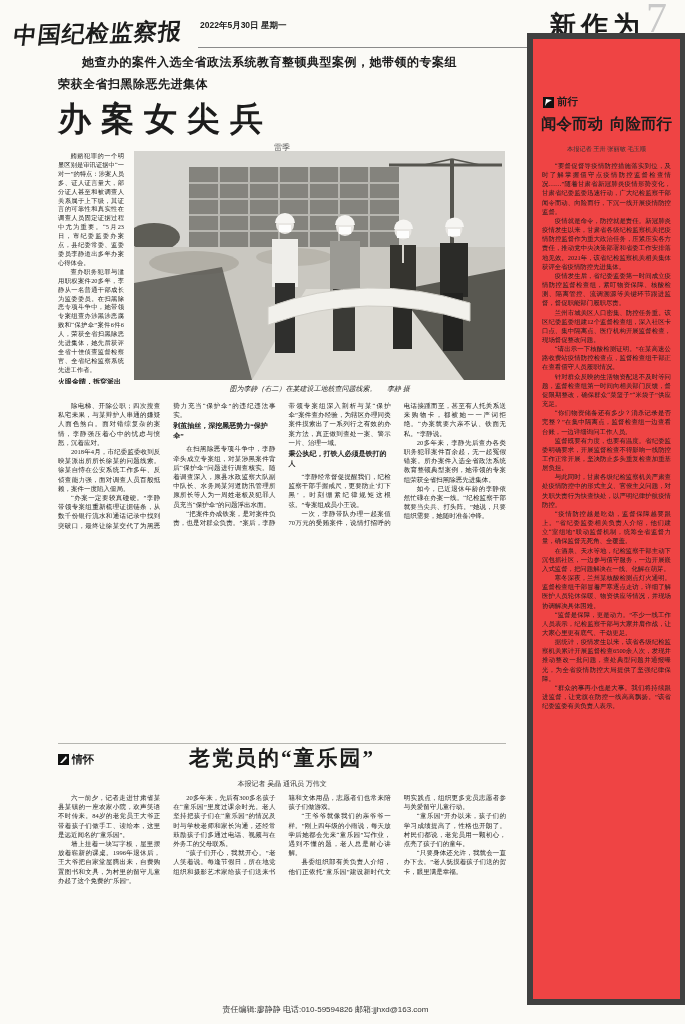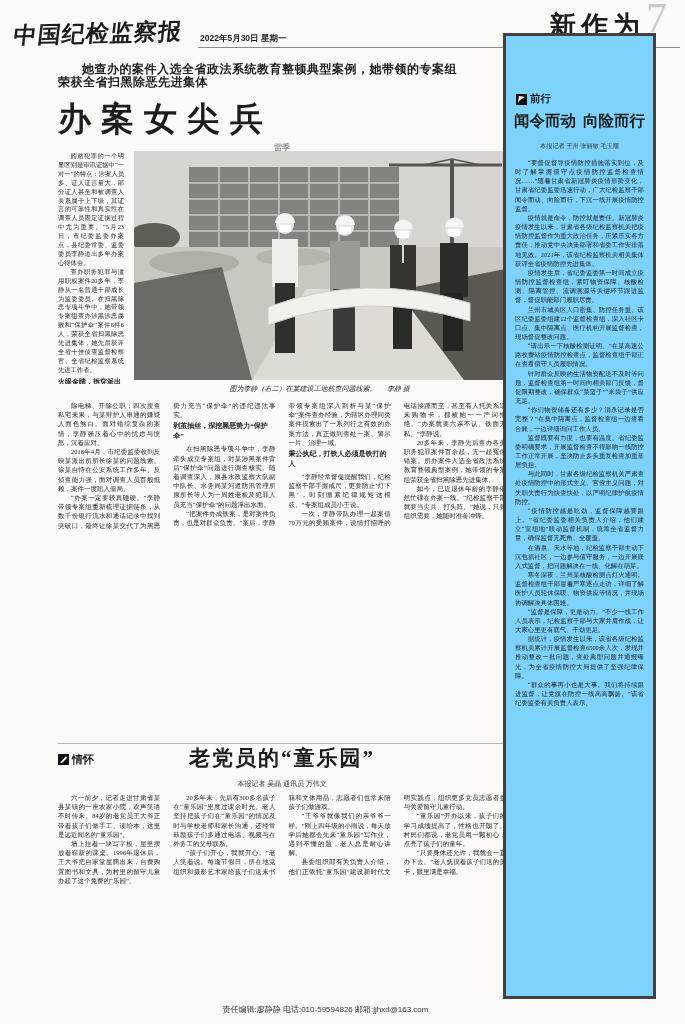--- a/index.html
+++ b/index.html
@@ -2,47 +2,47 @@
 <html><head>
 <meta charset="utf-8">
 <style>
   html,body{margin:0;padding:0;background:#e9e8e4;}
   .page{position:relative;width:685px;height:1024px;background:#fbfaf6;overflow:hidden;
         font-family:"Liberation Serif","DejaVu Serif",serif;color:#1c1c1c;margin:0 auto;}
   .abs{position:absolute;}
   
   .masthead{left:14px;top:18px;font-size:23px;font-weight:900;letter-spacing:1px;
             transform:skewX(-8deg) rotate(-1.5deg);white-space:nowrap;}
-  .date{left:200px;top:33px;font-size:8.5px;font-weight:700;
+  .date{left:200px;top:20px;font-size:8.5px;font-weight:700;
         font-family:"Liberation Sans","DejaVu Sans",sans-serif;}
   .header-rule{left:198px;top:47px;width:482px;height:1px;background:#8a8a8a;}
   .section-title{left:549px;top:8px;font-size:27px;font-weight:700;letter-spacing:5px;}
   .page-num{left:646px;top:-6px;font-size:42px;color:#c9c9c9;font-weight:400;}
   
-  .kicker{left:58px;top:63px;width:404px;font-size:12px;font-weight:600;line-height:13px;
+  .kicker{left:58px;top:51px;width:404px;font-size:12px;font-weight:600;line-height:22px;
           text-indent:2em;letter-spacing:.5px;}
   .headline{left:58px;top:97px;width:448px;text-align:left;font-size:33px;font-weight:900;
             letter-spacing:10px;}
   .byline-main{left:58px;top:142px;width:448px;text-align:center;font-size:8px;color:#555;}
   .narrow-col{left:58px;top:152px;width:66px;height:232px;overflow:hidden;}
   .photo{left:134px;top:151px;width:371px;height:229px;}
   .caption{left:134px;top:384px;width:371px;text-align:center;font-size:7px;font-style:italic;color:#2a2a2a;}
   .body-cols{left:58px;top:401px;width:448px;height:341px;column-count:4;column-gap:13px;overflow:hidden;}
   .np p{margin:0;text-indent:2em;text-align:justify;font-size:6.5px;line-height:9.2px;}
   .narrow-col p{font-size:6.3px;line-height:8.9px;}
   .np h4{margin:3px 0;font-size:7px;line-height:9.5px;font-weight:700;text-indent:0;text-align:left;}
   
   .bottom-rule{left:58px;top:743px;width:448px;height:1px;background:#b5b5b0;}
   .tag{display:flex;align-items:center;gap:3px;font-size:11px;font-weight:700;}
   .tag-bottom{left:58px;top:752px;}
   .headline-bottom{left:58px;top:744px;width:448px;text-align:center;font-size:21px;font-weight:900;letter-spacing:2px;}
   .byline-bottom{left:58px;top:779px;width:448px;text-align:center;font-size:7px;color:#333;}
   .bottom-cols{left:58px;top:793px;width:448px;height:208px;column-count:4;column-gap:13px;overflow:hidden;}
   
-  .red-box{left:503px;top:33px;width:147px;height:960px;border:3px solid #404040;background:#7dd3fc;}
+  .red-box{left:527px;top:33px;width:147px;height:960px;border:6px solid #404040;background:#ef4444;}
   .tag-forward{left:10px;top:56px;font-size:10.5px;}
   .red-headline{left:8px;top:75px;width:131px;display:flex;justify-content:space-between;
                 font-size:15.5px;font-weight:700;}
   .red-byline{left:8px;top:106px;width:131px;text-align:center;font-size:6.2px;color:#333;}
   .red-body{left:9px;top:122px;width:129px;height:824px;overflow:hidden;}
   .red-body p{margin:0;text-indent:2em;text-align:justify;font-size:6.4px;line-height:9.15px;}
   
   .footer{left:0;top:1004px;width:651px;text-align:center;font-size:8px;color:#333;
           font-family:"Liberation Sans","DejaVu Sans",sans-serif;}
   .icon-sq{width:11px;height:11px;display:inline-block;}

